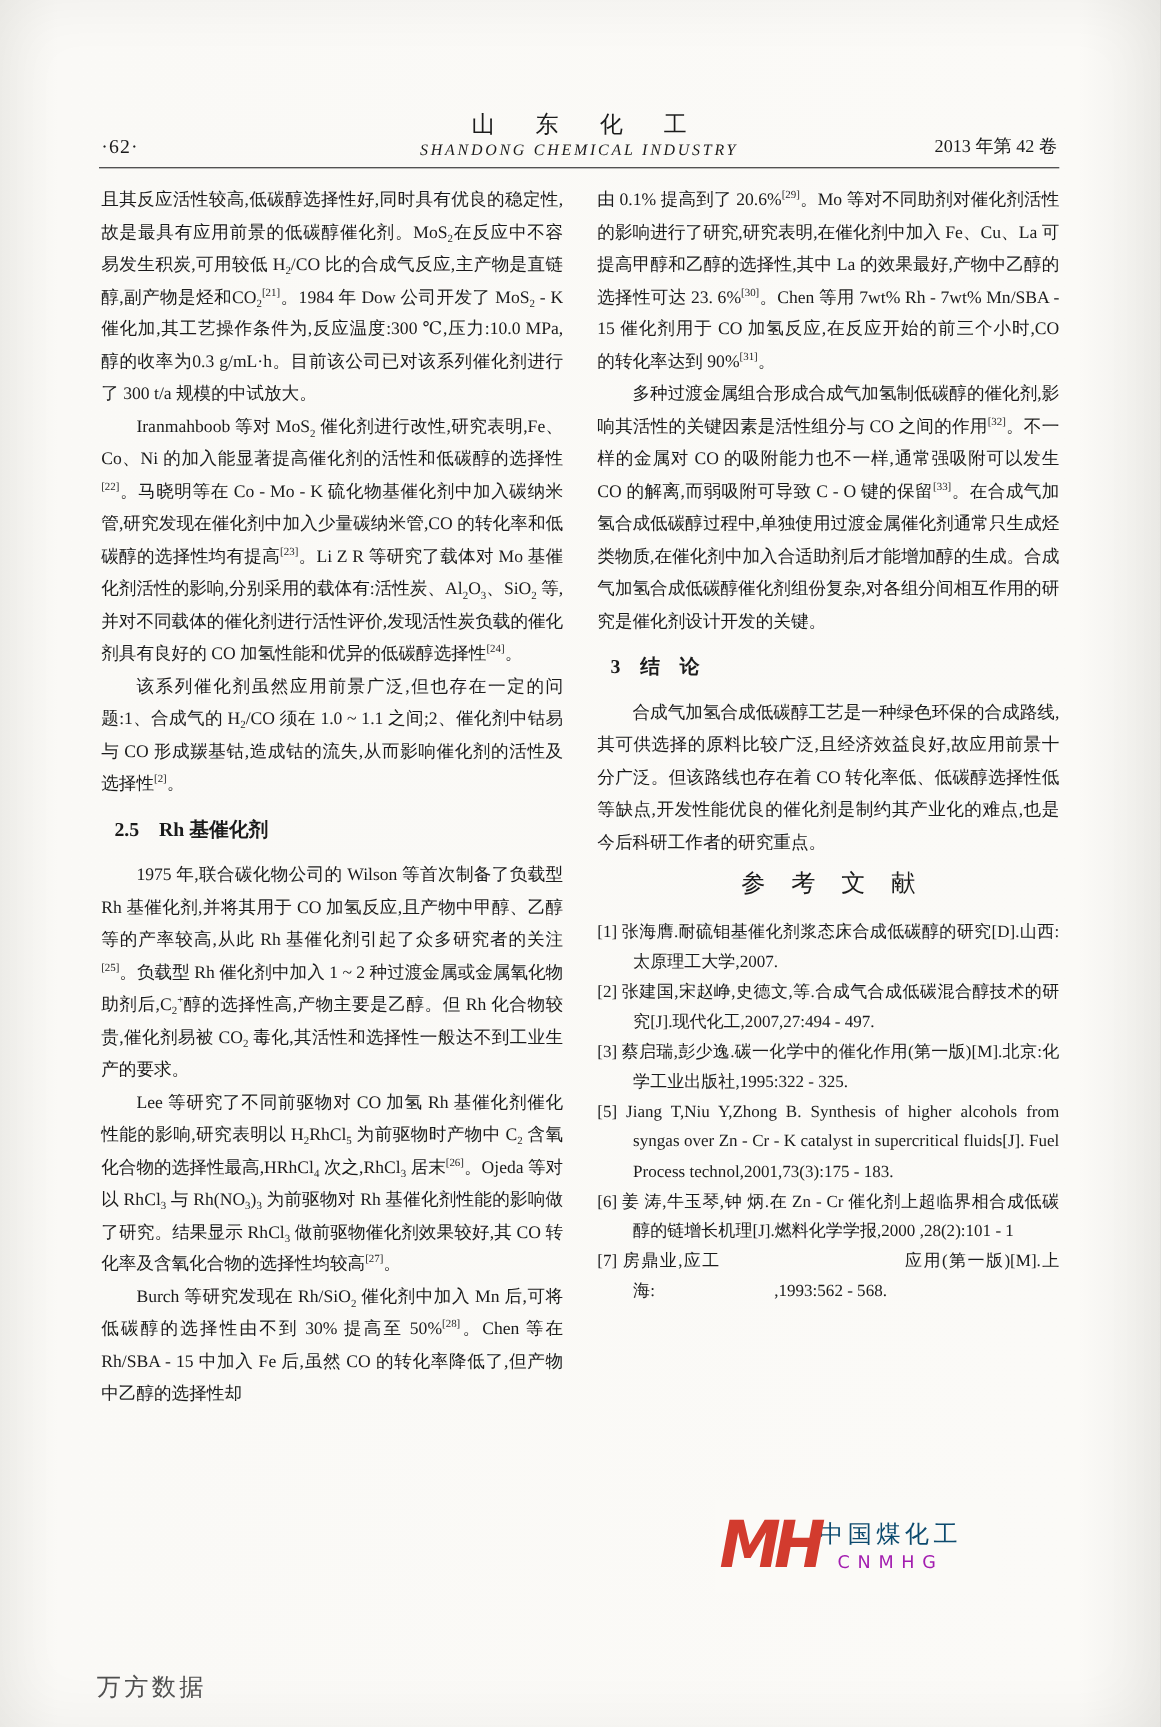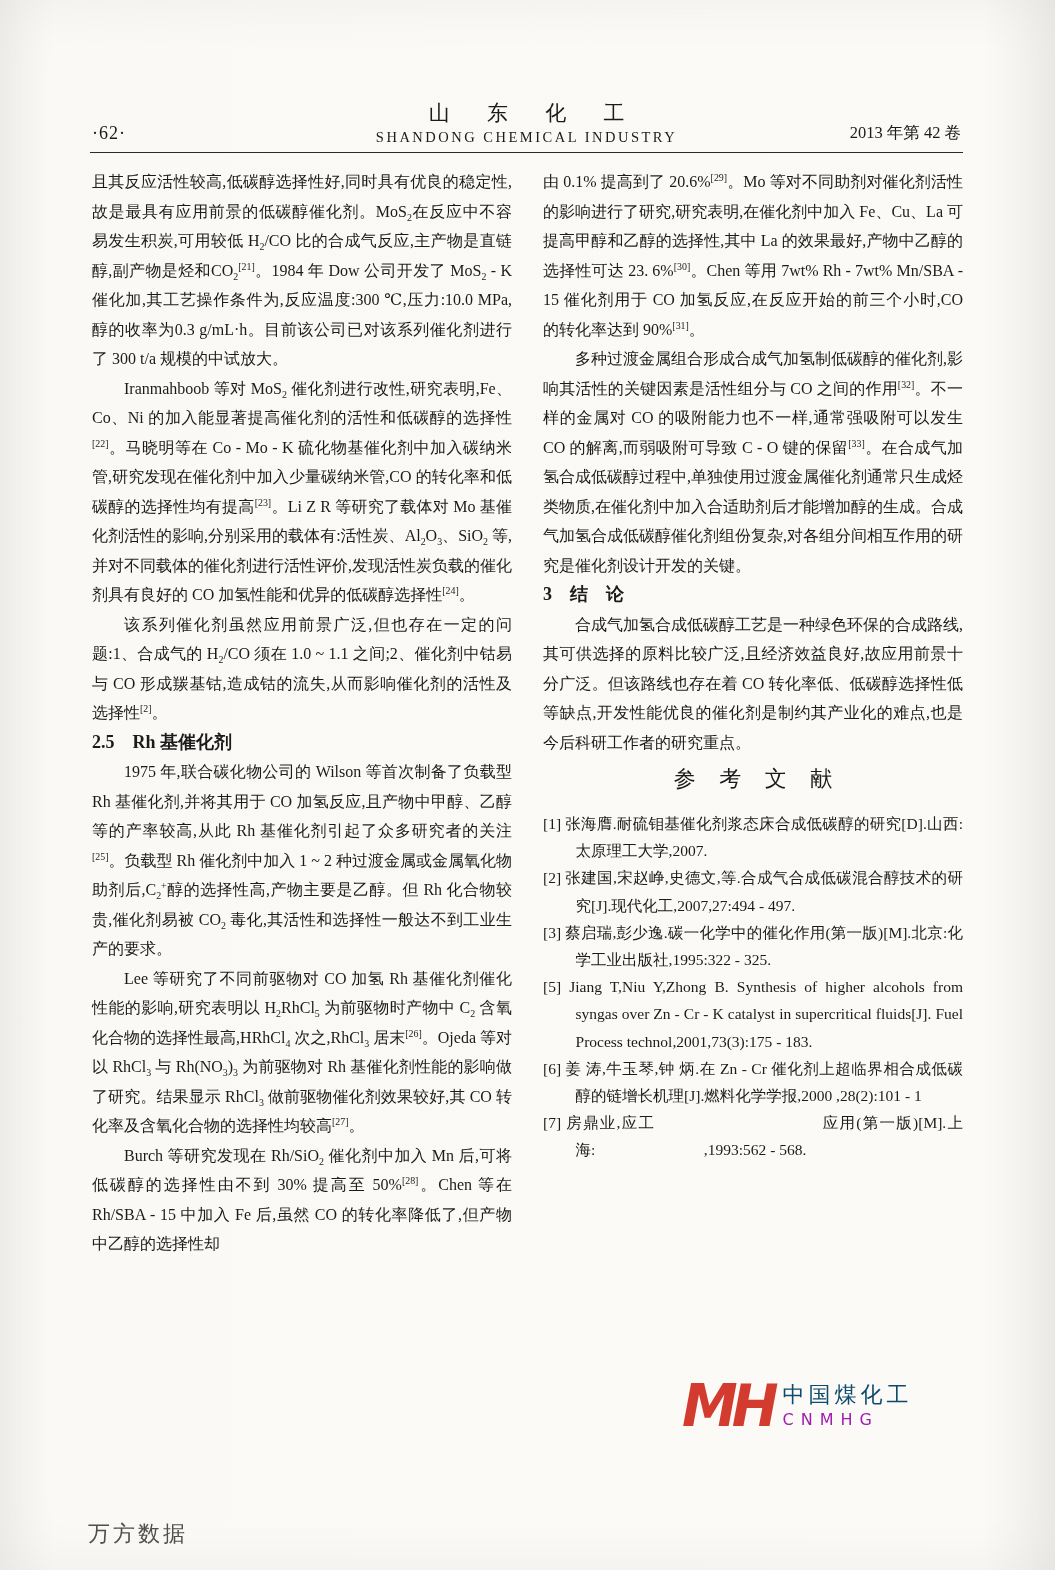--- a/index.html
+++ b/index.html
@@ -18,21 +18,21 @@
   }
   
   .page-header{
     position:absolute;top:98px;left:92px;right:94px;
     display:flex;align-items:flex-end;justify-content:space-between;
     height:48px;
   }
   .page-num{font-size:18px;letter-spacing:1px;padding-bottom:2px;}
   .journal-titles{position:absolute;left:0;right:0;text-align:center;bottom:0;}
   .title-cn{font-size:21px;letter-spacing:16px;text-indent:16px;margin-bottom:2px;font-family:Liberation Serif, serif;}
-  .title-en{font-size:14.5px;letter-spacing:2.5px;}
+  .title-en{font-size:14.5px;letter-spacing:2.5px;font-style:italic;}
   .issue{font-size:16.5px;padding-bottom:2px;position:relative;z-index:2;background:transparent;}
   .header-rule{
     position:absolute;top:152px;left:90px;right:92px;
     border-top:1.6px solid #2a2a2a;
   }
   
   .columns{
     position:absolute;top:167px;left:92px;width:871px;
     display:flex;gap:31px;
   }
@@ -40,21 +40,21 @@
   .para, .para-cont{
     margin:0;
     font-size:16px;
     line-height:29.5px;
     text-align:justify;
     text-justify:inter-ideograph;
   }
   .para{text-indent:2em;}
   .para-cont{text-indent:0;}
   .sec-heading{
-    margin:0;
+    margin:12px;
     font-size:18px;line-height:29.5px;
     font-weight:700;
   }
   sup{font-size:0.62em;line-height:0;}
   sub{font-size:0.62em;line-height:0;}
   
   .ref-heading{
     margin:7px 0 16px 0;
     text-align:center;
     font-size:22px;
@@ -68,26 +68,26 @@
     margin:0;
     font-size:15.5px;
     line-height:27.2px;
     text-align:justify;
     padding-left:2.1em;
     text-indent:-2.1em;
   }
   
   .cnmhg{
     position:absolute;
-    left:678px;top:1364px;
+    left:650px;top:1364px;
     width:252px;height:84px;
     background:#fbfaf7;
     display:flex;align-items:center;
-    gap:10px;
     padding-left:4px;
+    text-align:center;
   }
   .cnmhg-logo{
     font-family:"DejaVu Sans","Liberation Sans",sans-serif;
     font-size:56px;font-weight:900;font-style:italic;
     letter-spacing:-6px;
     color:#d23b2e;
     line-height:1;
     transform:scaleY(1.05);
   }
   .cnmhg-text{display:flex;flex-direction:column;justify-content:center;}

